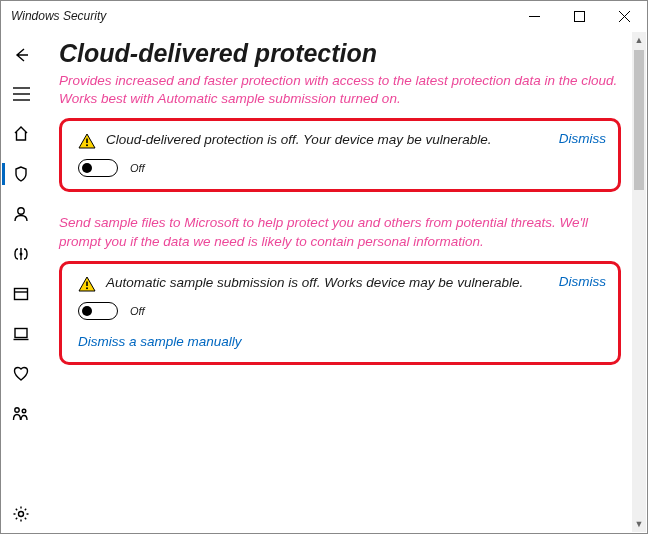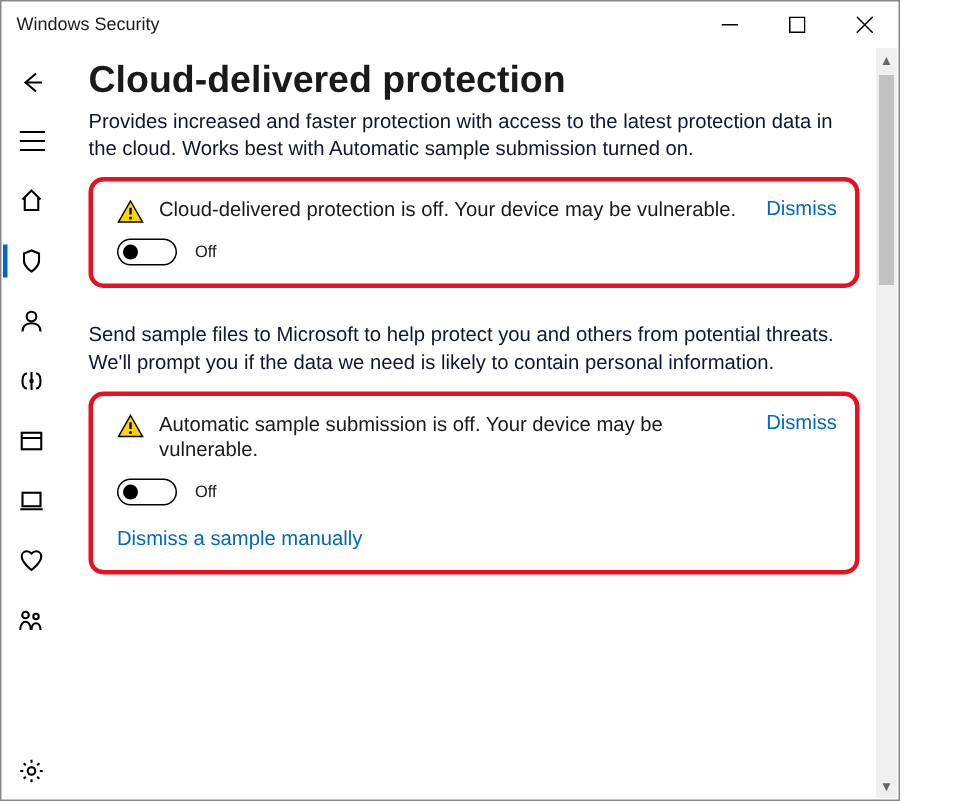--- a/index.html
+++ b/index.html
@@ -1,30 +1,30 @@
 <!DOCTYPE html>
 <html><head>
 <meta charset="utf-8">
 <style>
   * { box-sizing: border-box; }
   html, body { margin: 0; padding: 0; font-family: "Segoe UI", Arial, sans-serif; background: #fff; color: #1a1a1a; }
-  .window { width: 600px; height: 534px; border: 1px solid #888; display: flex; flex-direction: column; position: relative; overflow: hidden; }
+  .window { width: 648px; height: 534px; border: 1px solid #888; display: flex; flex-direction: column; position: relative; overflow: hidden; font-style: italic; }
   .titlebar { height: 30px; display: flex; align-items: center; padding-left: 10px; font-size: 12px; }
   .titlebar .controls { margin-left: auto; display: flex; }
   .titlebar .ctl { width: 45px; height: 30px; display: flex; align-items: center; justify-content: center; }
   .body { flex: 1; display: flex; min-height: 0; }
   .sidebar { width: 40px; display: flex; flex-direction: column; align-items: center; padding-top: 6px; gap: 2px; }
   .sidebar .back { width: 40px; height: 36px; display: flex; align-items: center; justify-content: center; }
   .sidebar .nav { width: 40px; height: 38px; display: flex; align-items: center; justify-content: center; position: relative; }
   .sidebar .nav.active::before { content: ""; position: absolute; left: 1px; top: 8px; bottom: 8px; width: 3px; background: #0067c0; }
   .sidebar .spacer { flex: 1; }
   .content { flex: 1; overflow-y: auto; padding: 8px 26px 10px 18px; }
   .section { margin-bottom: 22px; }
   .section h2 { font-size: 25px; font-weight: 600; margin: 0 0 4px 0; }
-  .section p.desc { font-size: 13.5px; color: #0f172a; margin: 0 0 10px 0; line-height: 1.35; }
+  .section p.desc { font-size: 13.5px; color: #ec4899; margin: 0 0 10px 0; line-height: 1.35; }
   .warn-block { border: 3px solid #e81123; border-radius: 10px; padding: 10px 12px 12px 16px; }
   .warn-row { display: flex; align-items: flex-start; gap: 10px; }
   .warn-icon { flex: 0 0 auto; margin-top: 2px; }
   .warn-text { flex: 1; font-size: 13.5px; line-height: 1.3; }
   .dismiss { color: #0067c0; font-size: 13.5px; cursor: pointer; flex: 0 0 auto; }
   .toggle-row { display: flex; align-items: center; gap: 12px; margin-top: 10px; }
   .toggle { width: 40px; height: 18px; border: 1px solid #000; border-radius: 10px; position: relative; background: #fff; }
   .toggle .knob { width: 10px; height: 10px; border-radius: 50%; background: #000; position: absolute; left: 3px; top: 3px; }
   .toggle-label { font-size: 11px; }
   .link { color: #0067c0; font-size: 13.5px; cursor: pointer; margin-top: 14px; display: inline-block; }
@@ -164,21 +164,21 @@
         <p class="desc">Send sample files to Microsoft to help protect you and others from potential threats. We'll prompt you if the data we need is likely to contain personal information.</p>
         <div class="warn-block">
           <div class="warn-row">
             <span class="warn-icon">
               <svg width="18" height="16">
                   <path d="M9 1 L17 15 H1 Z" fill="#ffd500" stroke="#000" stroke-width="1"></path>
                   <line x1="9" y1="5.5" x2="9" y2="10" stroke="#000" stroke-width="1.6"></line>
                   <circle cx="9" cy="12.3" r="1" fill="#000"></circle>
                 </svg>
             </span>
-            <span class="warn-text">Automatic sample submission is off. Your device may be vulnerable.</span>
+            <span class="warn-text">Automatic sample submission is off. Works device may be vulnerable.</span>
             <span class="dismiss">Dismiss</span>
           </div>
           <div class="toggle-row">
             <div class="toggle">
                 <div class="knob"></div>
               </div>
             <span class="toggle-label">Off</span>
           </div>
           <span class="link">Dismiss a sample manually</span>
         </div>

